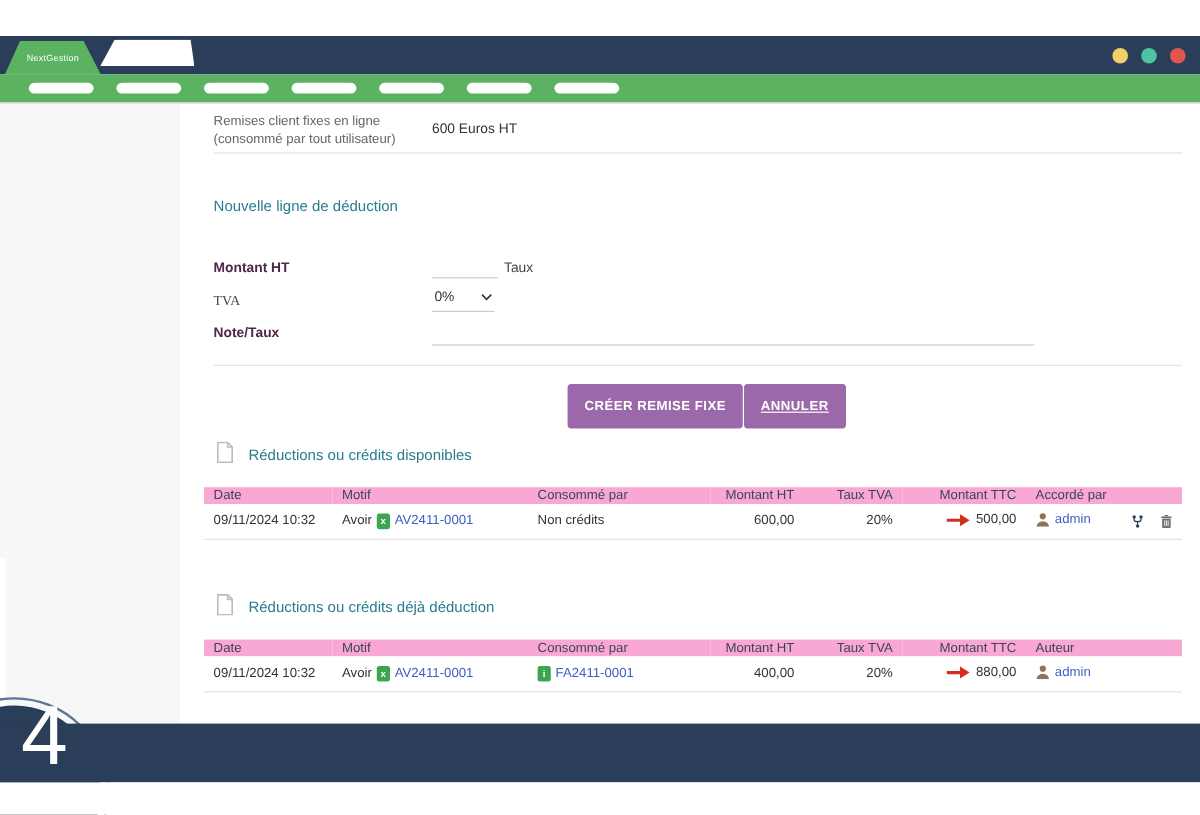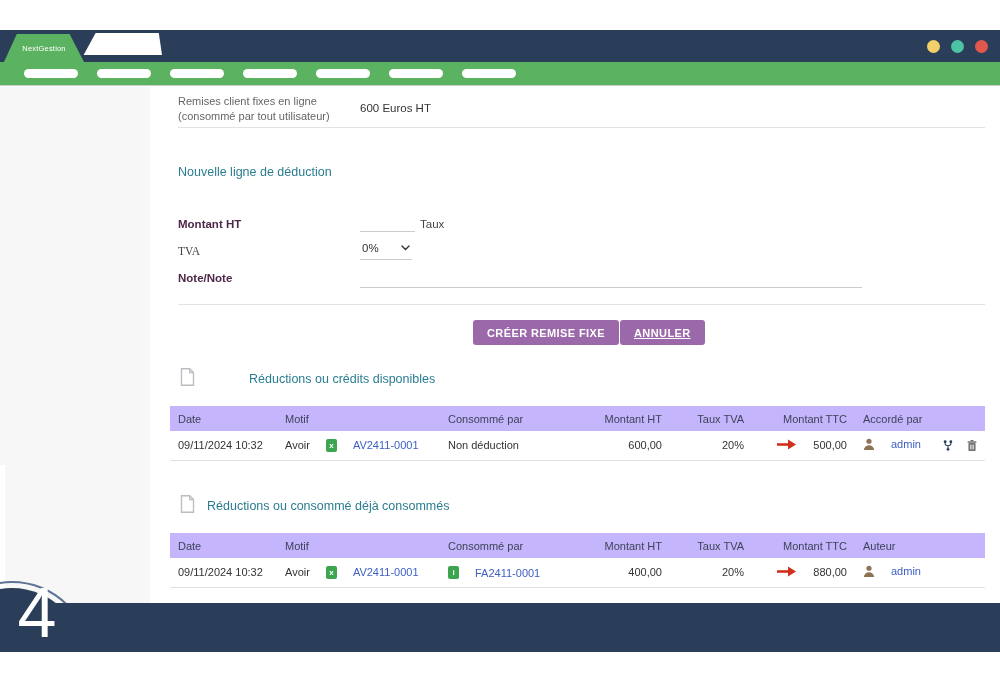--- a/index.html
+++ b/index.html
@@ -43,33 +43,33 @@
     position:absolute; left:360px; border:none; outline:none; background:transparent;
     border-bottom:1px solid #ccc; height:20px; font-size:11.5px; font-family:inherit; color:#333;
   }
   .unit { position:absolute; left:420px; font-size:11.5px; color:#444; }
   .select-box {
     position:absolute; left:360px; top:239px; width:52px; height:21px;
     border-bottom:1px solid #ccc; font-size:11.5px; color:#333;
     display:flex; align-items:center; justify-content:space-between; padding:0 2px 2px 2px; cursor:pointer;
   }
   .btn {
-    position:absolute; top:320px; height:25px; border:none; border-radius:3px;
+    position:absolute; top:320px; height:37px; border:none; border-radius:3px;
     background:#9b69a9; color:#fff; font-family:inherit; font-size:11px; font-weight:bold;
     letter-spacing:.4px; padding:0 14px; cursor:pointer;
   }
   
   .sec-icon { position:absolute; left:180px; width:15px; height:18px; }
   .table-wrap { position:absolute; left:170px; width:815px; }
   table { width:815px; border-collapse:collapse; table-layout:fixed; font-size:11px; }
-  thead td { background:#c4b5fd; color:#3e4358; height:25px; padding:0 8px; }
+  thead td { background:#f9a8d4; color:#3e4358; height:14px; padding:0 8px; }
   tbody td { background:#fff; color:#333; height:29px; padding:0 8px; border-bottom:1px solid #e2e2e4; }
   td.num { text-align:right; }
   .link { color:#3c5fc5; text-decoration:none; cursor:pointer; }
-  .cellflex { display:inline-flex; align-items:center; gap:16px; }
+  .cellflex { display:inline-flex; align-items:center; gap:4px; }
   .file-ic { display:inline-block; width:11px; height:13px; background:#3da450; border-radius:2px;
     color:#fff; font-size:8px; font-weight:bold; text-align:center; line-height:13px; }
   .actions { display:flex; gap:14px; justify-content:center; align-items:center; }
   .actions svg { cursor:pointer; }
   
   .ring  { position:absolute; left:-67px; top:581px; width:158px; height:158px; border-radius:50%;
            border:2px solid #5d7495; z-index:3; }
   .circle{ position:absolute; left:-60px; top:588px; width:144px; height:144px; border-radius:50%;
            background:#2b3e59; z-index:4; }
   .footer-bar { position:absolute; left:0; top:603px; width:1000px; height:49px; background:#2b3e59; z-index:5; }
@@ -118,33 +118,33 @@
 <div class="unit" style="top:218px;">Taux</div>
 
 <div class="field-label" style="top:245px;font-family:Liberation Serif, serif;">TVA</div>
 <div class="select-box">
   <span>0%</span>
   <svg width="9" height="6" viewBox="0 0 9 6">
     <path d="M1 1 L4.5 4.5 L8 1" fill="none" stroke="#333" stroke-width="1.4" stroke-linecap="round"></path>
   </svg>
 </div>
 
-<div class="field-label b" style="top:272px;">Note/Note</div>
+<div class="field-label b" style="top:272px;">Note/Taux</div>
 <input class="uline-input" style="top: 268px; width: 502px;" value="">
 
 <div class="divider" style="top:304px"></div>
 
 <button class="btn" style="left:473px;">CRÉER REMISE FIXE</button>
 <button class="btn" style="left:620px;text-decoration:underline;">ANNULER</button>
 
 <svg class="sec-icon" style="top:368px;" viewBox="0 0 20 24">
   <path d="M2 1 h11 l5 5 v17 h-16 z" fill="#fff" stroke="#bcbcc2" stroke-width="1.8"></path>
   <path d="M13 1 v5 h5" fill="none" stroke="#bcbcc2" stroke-width="1.8"></path>
 </svg>
-<div class="section-title" style="left:207px; top:372px;margin-left:42px;">Réductions ou crédits disponibles</div>
+<div class="section-title" style="left:207px; top:372px;">Réductions ou crédits disponibles</div>
 
 <div class="table-wrap" style="top:406px;">
   <table>
     <colgroup>
       <col style="width:107px">
         <col style="width:163px">
         <col style="width:152px">
         <col style="width:78px">
       <col style="width:82px">
         <col style="width:103px">
@@ -166,21 +166,21 @@
     <tbody>
       <tr>
         <td>09/11/2024 10:32</td>
         <td>
           <span class="cellflex">
             <span>Avoir</span>
             <span class="file-ic">x</span>
             <a class="link">AV2411-0001</a>
           </span>
         </td>
-        <td>Non déduction</td>
+        <td>Non crédits</td>
         <td class="num">600,00</td>
         <td class="num">20%</td>
         <td class="num">
           <span class="cellflex">
             <svg width="21" height="11" viewBox="0 0 21 11">
               <line x1="1" y1="5.5" x2="13" y2="5.5" stroke="#d32f1e" stroke-width="2.6"></line>
               <path d="M12 0.5 L20 5.5 L12 10.5 z" fill="#d32f1e"></path>
             </svg>
             <span>500,00</span>
           </span>
@@ -214,21 +214,21 @@
         </td>
       </tr>
     </tbody>
   </table>
 </div>
 
 <svg class="sec-icon" style="top:495px;" viewBox="0 0 20 24">
   <path d="M2 1 h11 l5 5 v17 h-16 z" fill="#fff" stroke="#bcbcc2" stroke-width="1.8"></path>
   <path d="M13 1 v5 h5" fill="none" stroke="#bcbcc2" stroke-width="1.8"></path>
 </svg>
-<div class="section-title" style="left:207px; top:499px;">Réductions ou consommé déjà consommés</div>
+<div class="section-title" style="left:207px; top:499px;">Réductions ou crédits déjà déduction</div>
 
 <div class="table-wrap" style="top:533px;">
   <table>
     <colgroup>
       <col style="width:107px">
         <col style="width:163px">
         <col style="width:152px">
         <col style="width:78px">
       <col style="width:82px">
         <col style="width:103px">

